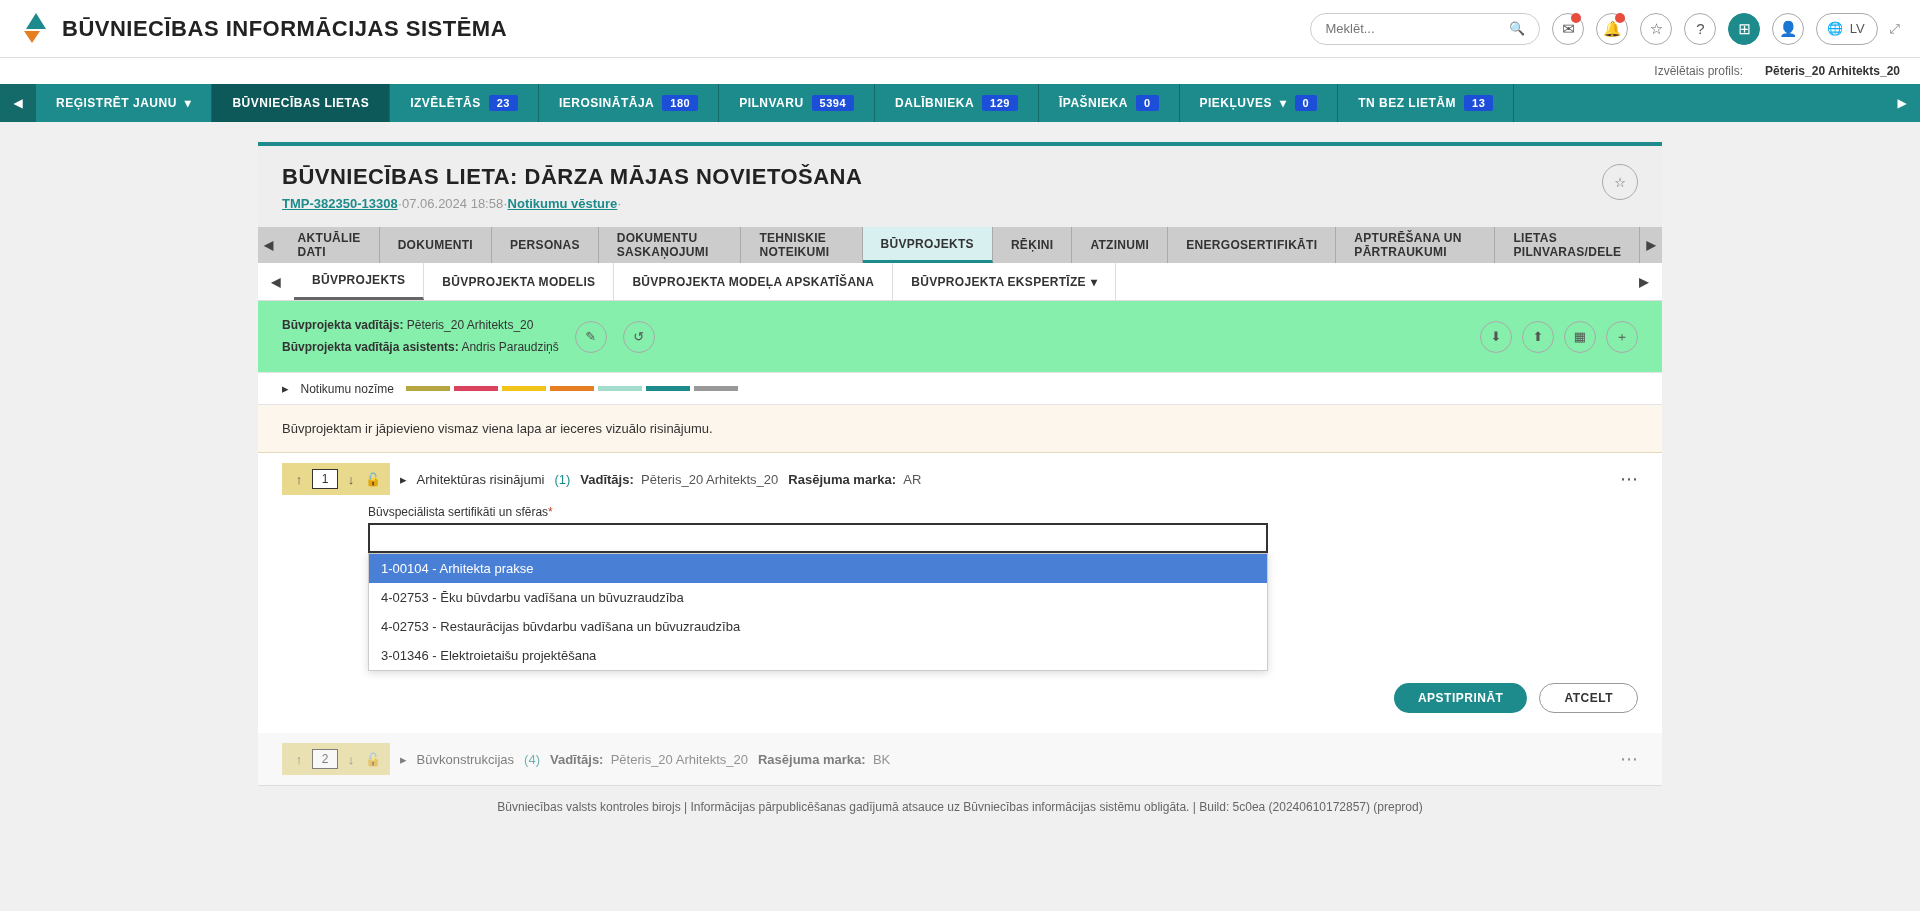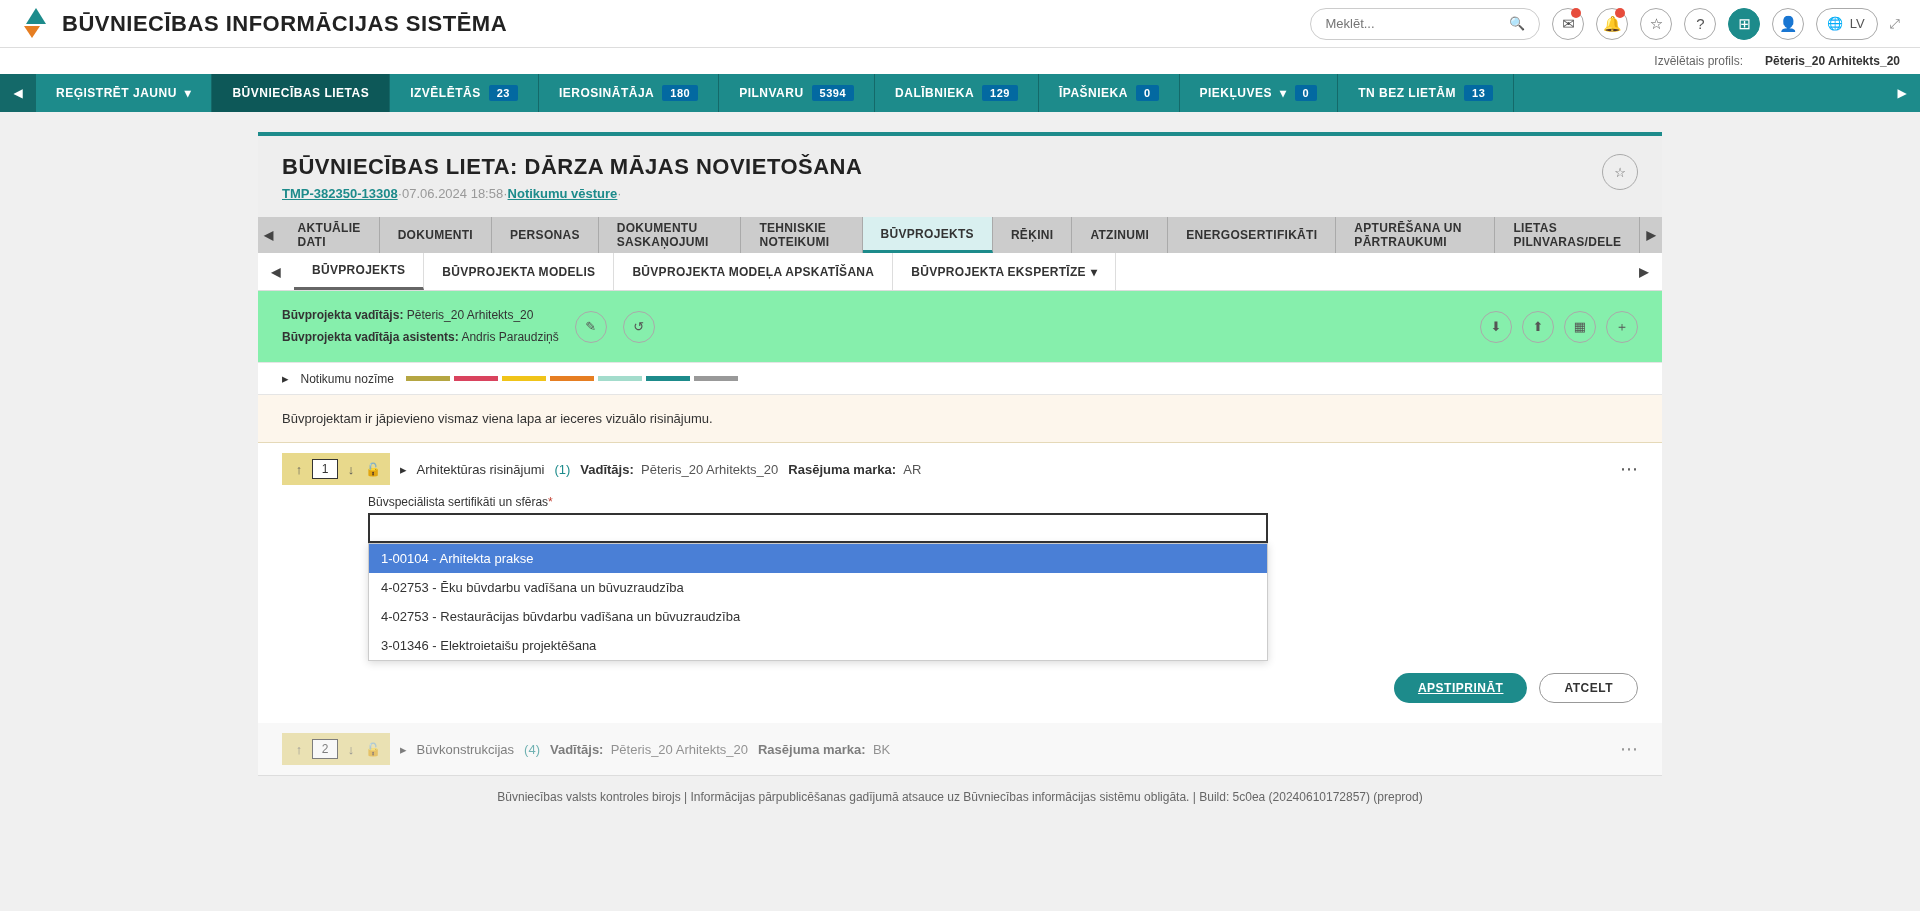--- a/index.html
+++ b/index.html
@@ -1,19 +1,19 @@
 <!DOCTYPE html>
 <html><head>
 <meta charset="utf-8">
 <style>
 * { margin: 0; padding: 0; box-sizing: border-box; font-family: Arial, sans-serif; }
 body { background: #f0f0f0; font-size: 13px; color: #333; }
 
 
-.top-header { background: #fff; height: 48px; display: flex; align-items: center; padding: 0 20px; border-bottom: 1px solid #ddd; }
+.top-header { background: #fff; height: 58px; display: flex; align-items: center; padding: 0 20px; border-bottom: 1px solid #ddd; }
 .logo-area { display: flex; align-items: center; gap: 10px; }
 .logo-icon { width: 32px; height: 32px; position: relative; }
 .logo-icon::before { content: ''; position: absolute; width: 0; height: 0; border-left: 10px solid transparent; border-right: 10px solid transparent; border-bottom: 16px solid #1d8b8b; left: 6px; top: 0; }
 .logo-icon::after { content: ''; position: absolute; width: 0; height: 0; border-left: 8px solid transparent; border-right: 8px solid transparent; border-top: 12px solid #e67e22; left: 4px; bottom: 2px; }
 .logo-text { font-family: 'Arial Narrow', Arial; font-size: 22px; font-weight: 700; letter-spacing: 0.5px; color: #222; text-transform: uppercase; }
 .header-right { margin-left: auto; display: flex; align-items: center; gap: 12px; }
 .search-box { width: 230px; height: 32px; border: 1px solid #ccc; border-radius: 16px; padding: 0 14px; display: flex; align-items: center; }
 .search-input { border: none; outline: none; flex: 1; font-size: 13px; }
 .icon-circle { width: 32px; height: 32px; border: 1px solid #aaa; border-radius: 50%; display: flex; align-items: center; justify-content: center; cursor: pointer; position: relative; color: #555; font-size: 15px; }
 .icon-circle.teal { background: #1d8b8b; border-color: #1d8b8b; color: #fff; }
@@ -22,21 +22,21 @@
 
 
 .profile-bar { background: #fff; height: 26px; display: flex; align-items: center; justify-content: flex-end; padding: 0 20px; font-size: 12px; color: #666; gap: 22px; }
 .profile-name { font-weight: bold; color: #333; }
 
 
 .main-nav { background: #1d8b8b; height: 38px; display: flex; align-items: stretch; color: #fff; font-size: 12px; text-transform: uppercase; }
 .nav-arrow { width: 36px; display: flex; align-items: center; justify-content: center; background: #146969; cursor: pointer; }
 .nav-item { padding: 12px 20px; display: flex; align-items: center; gap: 8px; border-right: 1px solid #146969; cursor: pointer; font-weight: bold; letter-spacing: 0.5px; justify-content: center; }
 .nav-item.active { background: #0d5858; }
-.nav-badge { background: #0369a1; color: #fff; padding: 2px 8px; border-radius: 2px; font-size: 11px; font-weight: bold; }
+.nav-badge { background: #1d4ed8; color: #fff; padding: 2px 8px; border-radius: 2px; font-size: 11px; font-weight: bold; }
 
 
 .content { max-width: 1420px; margin: 20px auto 0; padding: 0 8px; }
 .page-card { background: #eee; border-top: 4px solid #1d8b8b; position: relative; }
 .page-header { padding: 18px 24px 16px; }
 .page-title { font-family: 'Arial Narrow', Arial; font-size: 22px; font-weight: bold; text-transform: uppercase; letter-spacing: 0.5px; color: #222; }
 .page-meta { margin-top: 6px; display: flex; align-items: flex-start; color: #999; font-size: 13px; }
 .page-meta .link { color: #1d8b8b; text-decoration: underline; cursor: pointer; font-weight: bold; }
 .star-btn { position: absolute; right: 24px; top: 18px; width: 36px; height: 36px; border: 1px solid #aaa; border-radius: 50%; display: flex; align-items: center; justify-content: center; cursor: pointer; color: #666; }
 
@@ -82,21 +82,21 @@
 .form-field-label { font-size: 12px; color: #333; margin-bottom: 4px; }
 .req { color: #c0392b; }
 .form-select { width: 900px; height: 30px; border: 2px solid #333; background: #fff; }
 .dropdown-panel { position: absolute; top: 48px; left: 110px; width: 900px; background: #fff; border: 1px solid #ccc; box-shadow: 0 2px 8px rgba(0,0,0,0.15); z-index: 100; }
 .dropdown-item { padding: 7px 12px; font-size: 13px; color: #333; cursor: pointer; }
 .dropdown-item.selected { background: #4a7fd6; color: #fff; }
 
 
 .action-btns { display: flex; justify-content: flex-end; gap: 12px; padding: 20px 24px; background: #fff; }
 .btn { height: 30px; padding: 0 24px; border-radius: 15px; font-size: 12px; text-transform: uppercase; font-weight: bold; cursor: pointer; display: flex; align-items: center; letter-spacing: 0.5px; }
-.btn-primary { background: #1d8b8b; color: #fff; border: none; text-decoration: underline; }
+.btn-primary { background: #1d8b8b; color: #fff; border: none; }
 .btn-secondary { background: #fff; color: #333; border: 1px solid #999; }
 
 
 .section2 { opacity: 0.6; }
 
 
 .footer { text-align: center; font-size: 12px; color: #666; padding: 14px 0; border-top: 1px solid #ddd; }
 </style>
 </head>
 <body>

